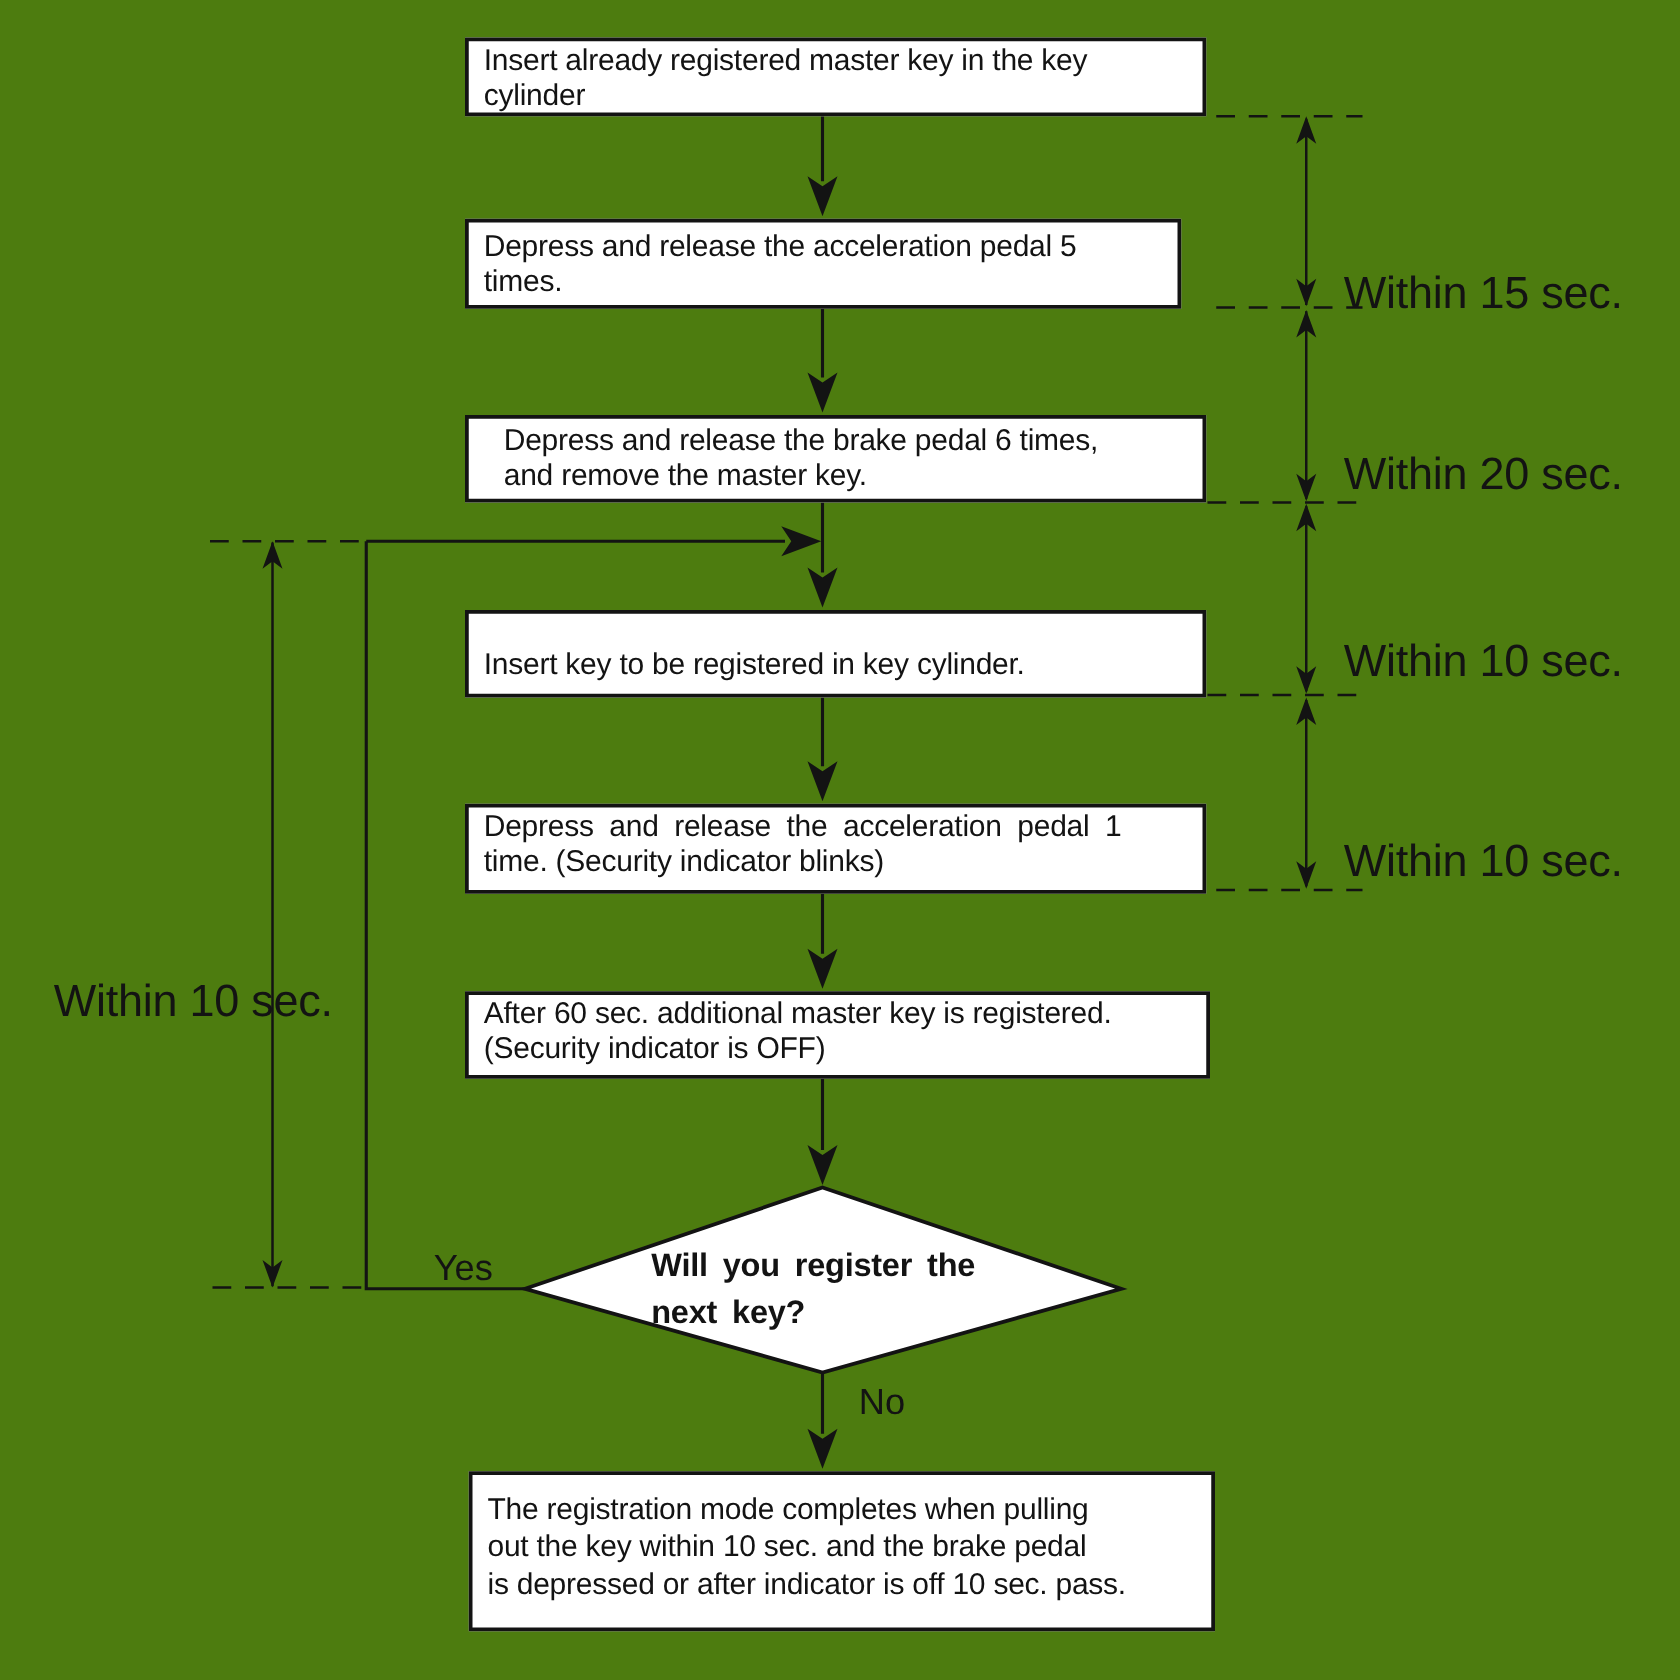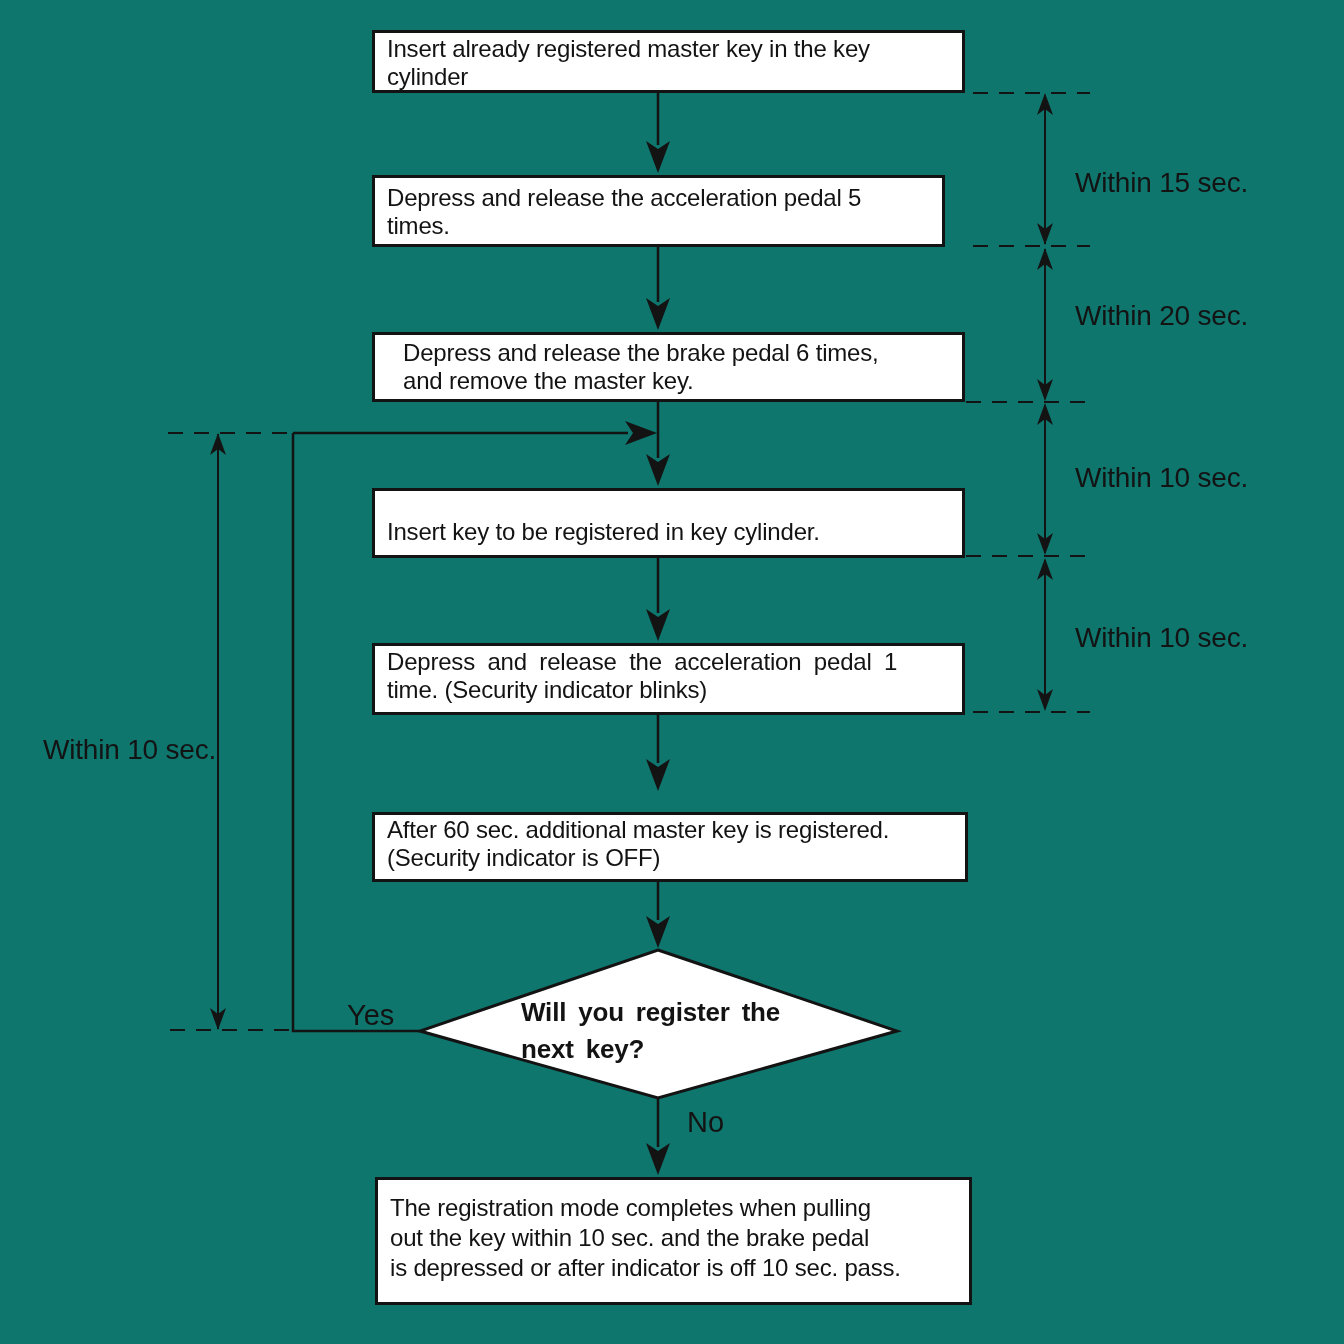--- a/index.html
+++ b/index.html
@@ -1,30 +1,30 @@
 <!DOCTYPE html>
 <html><head>
 <meta charset="utf-8">
 <style>
   html, body { margin:0; padding:0; background:#ffffff; }
   .canvas {
     position:relative; width:1344px; height:1344px;
-    background:#0f766e; color:#131313;
+    background:#4d7c0f; color:#131313;
     font-family:"Liberation Sans", sans-serif;
     overflow:hidden;
   }
   .connectors { position:absolute; left:0; top:0; width:1344px; height:1344px; }
   .pbox {
     position:absolute; box-sizing:border-box;
     border:3px solid #131313; background:#ffffff;
     font-size:24px; line-height:28px; letter-spacing:-0.2px;
   }
   .tline { white-space:nowrap; }
   .wide  { word-spacing:6px; }
-  .lbl   { position:absolute; font-size:28px; white-space:nowrap; letter-spacing:-0.2px; }
+  .lbl   { position:absolute; font-size:36px; white-space:nowrap; letter-spacing:-0.2px;margin-top:46px; }
   .yesno { position:absolute; font-size:29px; white-space:nowrap; }
   .dtext {
     position:absolute; font-size:26px; line-height:37px;
     word-spacing:5px; letter-spacing:-0.2px;font-weight:bold;
   }
   .b7 { line-height:30px; }
 </style>
 </head>
 <body>
 
@@ -100,38 +100,38 @@
 
   <div class="pbox" style="left:372px; top:488px; width:593px; height:70px; padding:27px 10px 0 12px;">
     <div class="tline">Insert key to be registered in key cylinder.</div>
   </div>
 
   <div class="pbox" style="left:372px; top:643px; width:593px; height:72px; padding:2px 10px 0 12px;">
     <div class="tline wide">Depress and release the acceleration pedal 1</div>
     <div class="tline">time. (Security indicator blinks)</div>
   </div>
 
-  <div class="pbox" style="left:372px; top:793px; width:596px; height:70px; padding:1px 6px 0 12px;margin-top:19px;">
+  <div class="pbox" style="left:372px; top:793px; width:596px; height:70px; padding:1px 6px 0 12px;">
     <div class="tline">After 60 sec. additional master key is registered.</div>
     <div class="tline">(Security indicator is OFF)</div>
   </div>
 
   <div class="pbox b7" style="left:375px; top:1177px; width:597px; height:128px; padding:13px 6px 0 12px;">
     <div class="tline">The registration mode completes when pulling</div>
     <div class="tline">out the key within 10 sec. and the brake pedal</div>
     <div class="tline">is depressed or after indicator is off 10 sec. pass.</div>
   </div>
 
   <div class="dtext" style="left:521px; top:994px;">
     <div class="tline">Will you register the</div>
     <div class="tline">next key?</div>
   </div>
 
   <div class="yesno" style="left:347px; top:999px;">Yes</div>
   <div class="yesno" style="left:687px; top:1106px;">No</div>
 
   <div class="lbl" style="left:43px; top:734px;">Within 10 sec.</div>
   <div class="lbl" style="left:1075px; top:167px;">Within 15 sec.</div>
-  <div class="lbl" style="left:1075px; top:300px;">Within 20 sec.</div>
+  <div class="lbl" style="left:1075px; top:312px;">Within 20 sec.</div>
   <div class="lbl" style="left:1075px; top:462px;">Within 10 sec.</div>
   <div class="lbl" style="left:1075px; top:622px;">Within 10 sec.</div>
 
 </div>
 
 </body></html>

